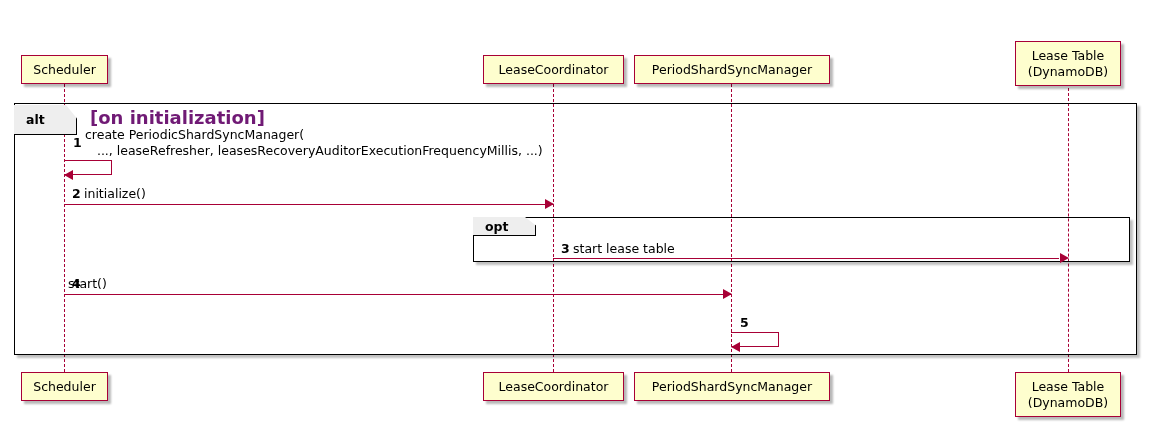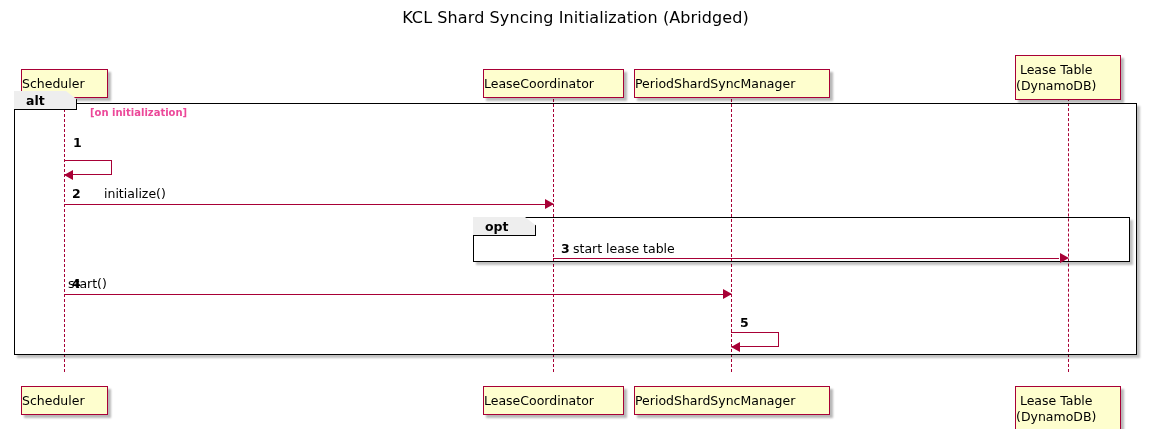--- a/index.html
+++ b/index.html
@@ -32,27 +32,26 @@
   }
 
   
   .participant {
     box-sizing: border-box;
     background: #FEFECE;
     border: 1.5px solid #A80036;
     box-shadow: 3px 3px 2px rgba(0,0,0,0.28);
     display: flex;
     align-items: center;
-    justify-content: flex-start;
+    justify-content: center;
     text-align: center;
     font-size: 12.5px;
     color: #000000;
     line-height: 1.22;
     white-space: pre-line;
-    margin-top: 14px;
   }
 
   
   .lifeline {
     width: 0;
     border-left: 1px dashed #A80036;
   }
 
   
   .frame {
@@ -70,23 +69,23 @@
     font-size: 12.5px;
     font-weight: bold;
     color: #000000;
     display: flex;
     align-items: center;
     padding-left: 12px;
     
     clip-path: polygon(0 0, calc(100% - 11px) 0, 100% 45%, 100% 100%, 0 100%);
   }
   .frame-label {
-    font-size: 10px;
+    font-size: 18px;
     font-weight: bold;
-    color: #ec4899;
+    color: #701a75;
     white-space: nowrap;
   }
 
   
   .msg-line {
     height: 0;
     border-top: 1.5px solid #A80036;
   }
   .msg-arrow-right {
     width: 0; height: 0;
@@ -119,21 +118,20 @@
     border: 1.5px solid #A80036;
     border-left: none;
     background: transparent;
   }
 </style>
 </head>
 <body>
 
 <div id="canvas">
 
-  <div class="abs diagram-title">KCL Shard Syncing Initialization (Abridged)</div>
 
   <div class="abs lifeline" style="left:64px; top:84px; height:288px;"></div>
   <div class="abs lifeline" style="left:553px; top:84px; height:288px;"></div>
   <div class="abs lifeline" style="left:731px; top:84px; height:288px;"></div>
   <div class="abs lifeline" style="left:1068px; top:88px; height:284px;"></div>
 
   <div class="abs participant" style="left:21px; top:55px; width:87px; height:29px;">
     <span>Scheduler</span>
   </div>
 
@@ -144,31 +142,33 @@
   <div class="abs participant" style="left:634px; top:55px; width:196px; height:29px;">
     <span>PeriodShardSyncManager</span>
   </div>
 
   <div class="abs participant" style="left:1015px; top:41px; width:106px; height:45px;">
     <span>Lease Table
 (DynamoDB)</span>
   </div>
 
   <div class="abs frame" style="left:14px; top:103px; width:1123px; height:252px;"></div>
-  <div class="abs frame-tab" style="left:14px; top:91px; width:63px; height:19px;">
+  <div class="abs frame-tab" style="left:14px; top:105px; width:63px; height:30px;">
     <span>alt</span>
   </div>
   <div class="abs frame-label" style="left:90px; top:107px;">[on initialization]</div>
 
   <div class="abs msg-seq" style="left:73px; top:135px;">1</div>
+  <div class="abs msg-text" style="left:85px; top:127px;">create PeriodicShardSyncManager(
+   ..., leaseRefresher, leasesRecoveryAuditorExecutionFrequencyMillis, ...)</div>
   <div class="abs self-loop" style="left:64px; top:160px; width:48px; height:15px;"></div>
   <div class="abs msg-arrow-left" style="left:64px; top:170px;"></div>
 
   <div class="abs msg-seq" style="left:72px; top:186px;">2</div>
-  <div class="abs msg-text" style="left:84px; top:186px;margin-left:20px;">initialize()</div>
+  <div class="abs msg-text" style="left:84px; top:186px;">initialize()</div>
   <div class="abs msg-line" style="left:64px; top:204px; width:489px;"></div>
   <div class="abs msg-arrow-right" style="left:545px; top:199px;"></div>
 
   <div class="abs frame" style="left:473px; top:217px; width:657px; height:45px;"></div>
   <div class="abs frame-tab" style="left:473px; top:217px; width:63px; height:19px;">
     <span>opt</span>
   </div>
 
   <div class="abs msg-seq" style="left:561px; top:241px;">3</div>
   <div class="abs msg-text" style="left:573px; top:241px;">start lease table</div>

